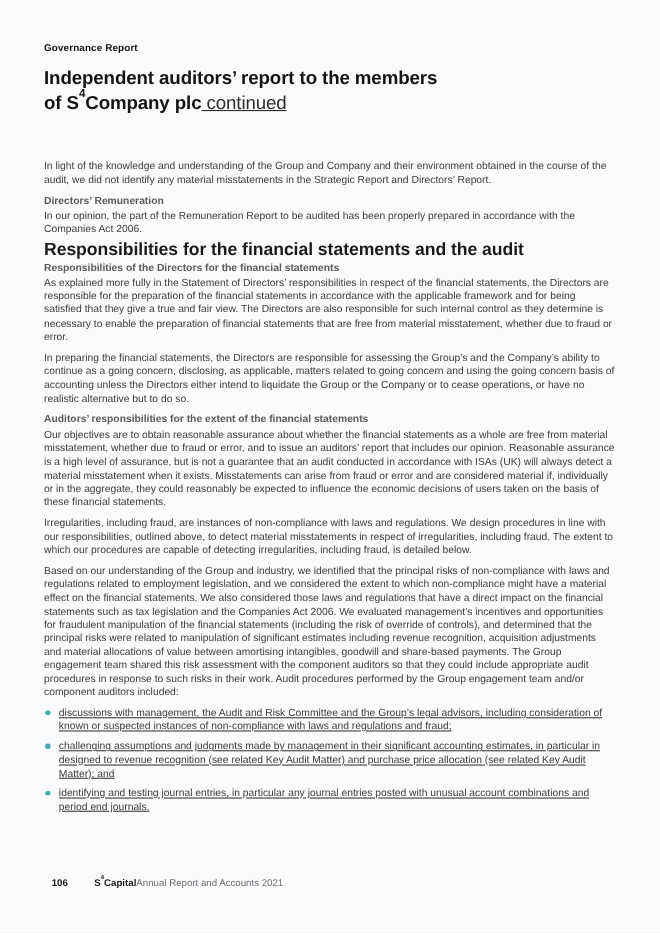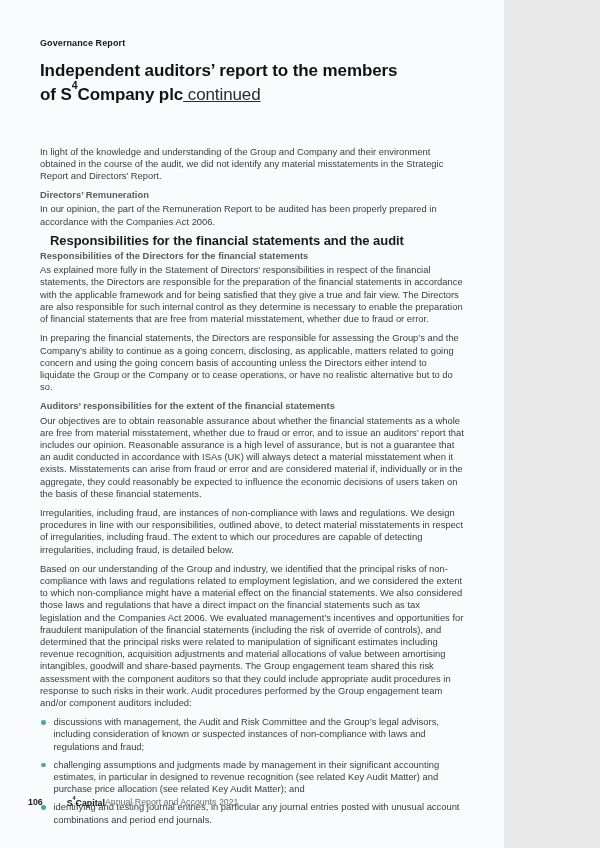--- a/index.html
+++ b/index.html
@@ -1,18 +1,18 @@
 <!DOCTYPE html>
 <html><head>
 <meta charset="utf-8">
 <style>
   * { margin: 0; padding: 0; box-sizing: border-box; }
   html, body { background: #e8e8e8; }
   .page {
-    width: 504px;
+    width: 600px;
     height: 848px;
     background: #fafbfc;
     position: relative;
     padding: 38px 40px 0 40px;
     font-family: "Liberation Sans", "DejaVu Sans", sans-serif;
     color: #3b3c3e;
     overflow: hidden;
   }
   .section-label {
     font-size: 9px;
@@ -36,42 +36,42 @@
     font-weight: inherit;
   }
   .content { margin-top: 42px; font-size: 9.4px; line-height: 12.2px; }
   .p { margin-bottom: 7px; color: #3b3c3e; }
   .subheading {
     font-weight: 700;
     color: #595a5c;
     margin: 1px 0 2px 0;
   }
   .heading2 {
-    font-size: 13px;
+    font-size: 16px;
     font-weight: 700;
     color: #1a1a1b;
-    margin: 6px 0 3px 10px;
+    margin: 6px 0 3px 0;
     letter-spacing: -0.05px;
   }
   ul.bullets { list-style: none; margin-top: 2px; }
-  ul.bullets li { display: flex; margin-bottom: 6px; }
+  ul.bullets li { display: flex; margin-bottom: 6px; text-decoration: underline; }
   .bullet-dot {
     flex: 0 0 auto;
     width: 4.5px;
     height: 4.5px;
     border-radius: 50%;
     background: #47a8aa;
     margin: 4px 8px 0 1px;
   }
   .footer {
     position: absolute;
-    left: 28px;
+    left: 47px;
     top: 797px;
     display: flex;
-    align-items: flex-start;
+    align-items: flex-end;
     font-size: 8.8px;
   }
   .page-number { font-weight: 700; color: #1a1a1b; }
   .footer-brand { margin-left: 24px; font-weight: 700; color: #1a1a1b; }
   .footer-suffix { font-weight: 400; color: #6e6f71; }
 </style>
 </head>
 <body>
 
 <div class="page">

